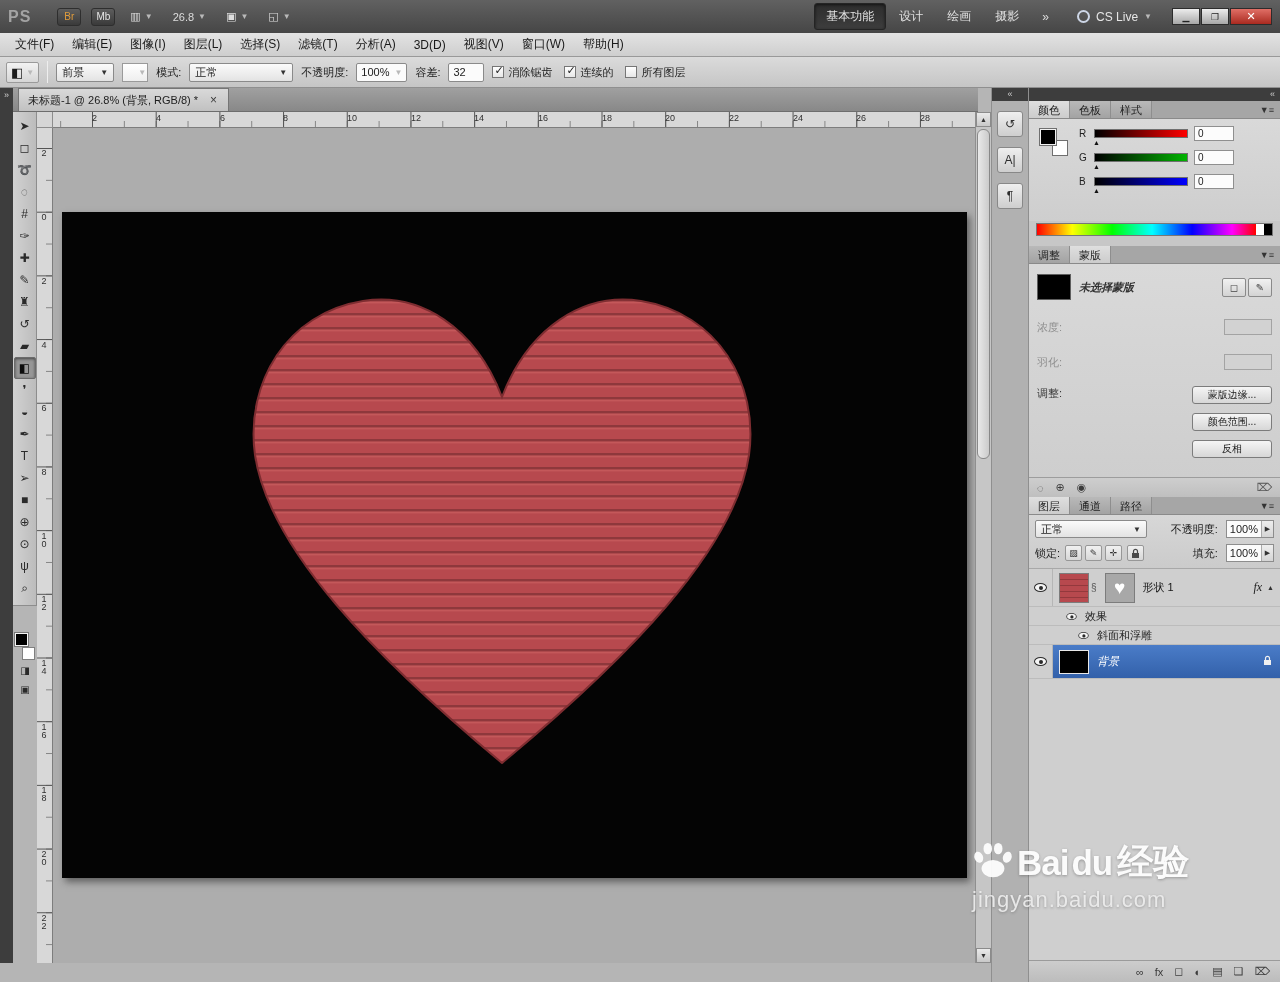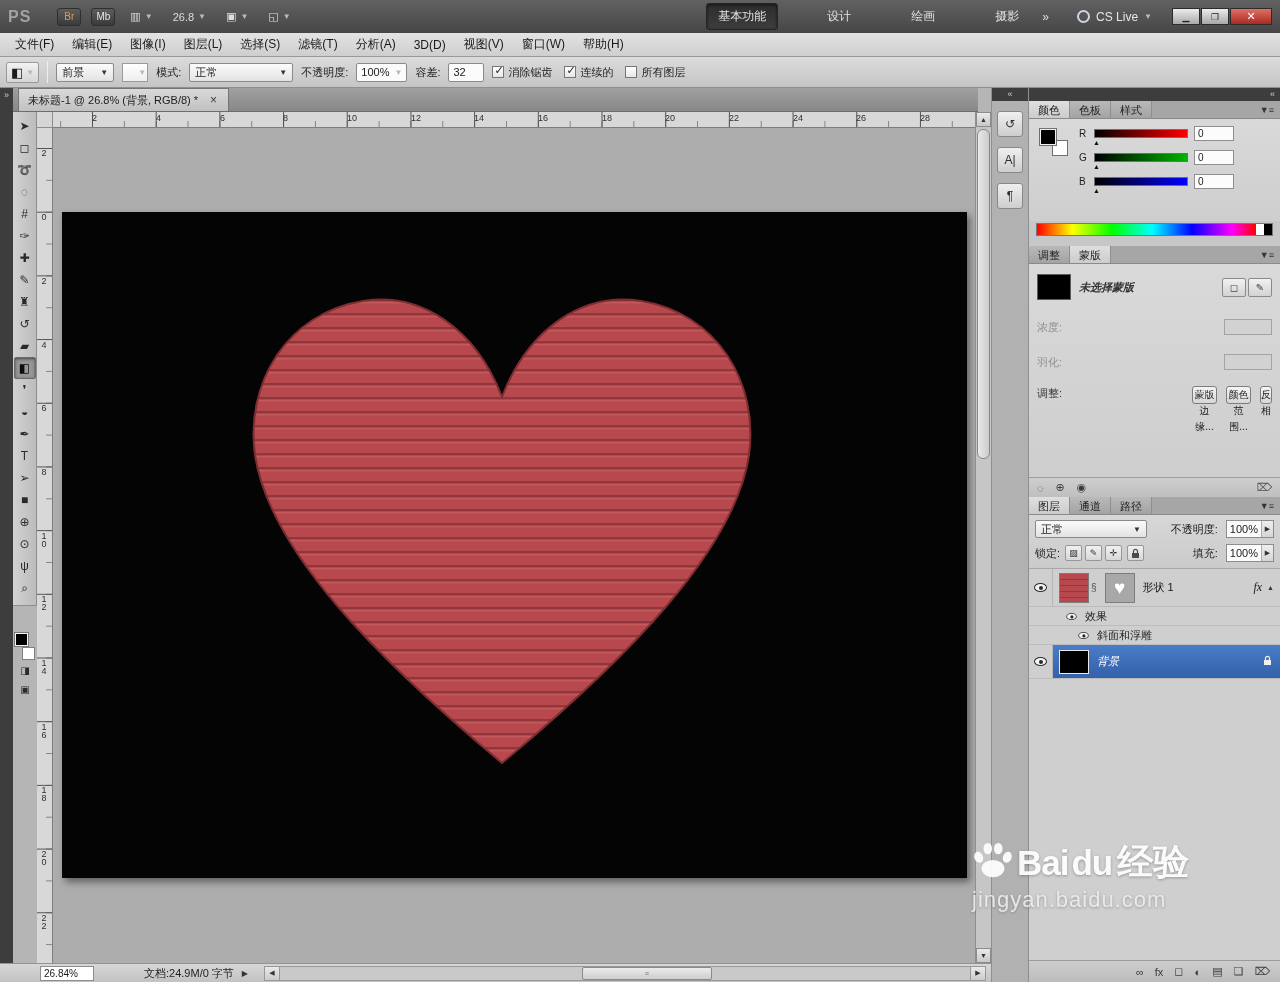--- a/index.html
+++ b/index.html
@@ -7,21 +7,21 @@
   .app{position:relative;width:1280px;height:982px;overflow:hidden;background:#b5b5b5;font-size:12px;color:#1c1c1c;}
 
   
   .titlebar{position:absolute;left:0;top:0;width:1280px;height:33px;background:linear-gradient(#616161,#464646);display:flex;align-items:center;gap:10px;padding:0 8px;color:#d8d8d8;}
   .ps-logo{font-weight:bold;font-size:16px;color:#a3a3a3;letter-spacing:1px;margin-right:16px;}
   .tb-btn{width:24px;height:18px;border:1px solid #2e2e2e;border-radius:3px;background:linear-gradient(#5d5d5d,#3a3a3a);font-size:10px;display:flex;align-items:center;justify-content:center;color:#e8e8e8;}
   .tb-btn.br{color:#e09c3c;}
   .tb-group{display:flex;align-items:center;gap:4px;font-size:11px;color:#ddd;padding:2px 5px;}
   .car{font-size:8px;color:#b9b9b9;}
   .tb-right{margin-left:auto;display:flex;align-items:center;gap:6px;}
-  .ws-btn{padding:4px 11px;font-size:12px;color:#e2e2e2;margin-left:36px;}
+  .ws-btn{padding:4px 11px;font-size:12px;color:#e2e2e2;}
   .ws-btn.active{background:linear-gradient(#2d2d2d,#3d3d3d);border:1px solid #242424;border-radius:3px;box-shadow:inset 0 1px 3px rgba(0,0,0,.6);}
   .ws-more{color:#ddd;font-size:12px;padding:0 6px;}
   .cslive{display:flex;align-items:center;gap:6px;font-size:12px;color:#e6e6e6;margin-left:16px;}
   .cs-ic{width:13px;height:13px;border-radius:50%;border:2px solid #cdd6e6;}
   .winbtns{display:flex;gap:1px;margin-left:14px;}
   .wb{width:28px;height:17px;display:flex;align-items:center;justify-content:center;font-size:9px;border:1px solid #2c2c2c;background:linear-gradient(#ececec,#a8a8a8);color:#222;}
   .wb.close{width:42px;background:linear-gradient(#e06f66,#aa2a20);color:#fff;font-weight:bold;font-size:11px;}
 
   
   .menubar{position:absolute;left:0;top:33px;width:1280px;height:24px;background:linear-gradient(#e3e3e3,#cecece);border-bottom:1px solid #999;display:flex;align-items:center;padding:0 6px;}
@@ -100,21 +100,21 @@
   .masks-content{height:213px;background:linear-gradient(#d9d9d9,#cecece);padding:10px 8px 0;flex:none;}
   .mask-head{display:flex;align-items:center;gap:8px;}
   .mask-thumb{width:34px;height:26px;background:#000;border:1px solid #5e5e5e;}
   .mask-title{font-size:11px;font-style:italic;font-weight:bold;color:#333;flex:1;}
   .micon{width:24px;height:19px;border:1px solid #8a8a8a;border-radius:2px;background:linear-gradient(#f1f1f1,#d3d3d3);display:flex;align-items:center;justify-content:center;font-size:10px;color:#444;margin-left:2px;}
   .mrow{display:flex;align-items:center;margin-top:19px;}
   .mlabel{font-size:11px;color:#8f8f8f;}
   .mlabel.en{color:#3a3a3a;}
   .mbox{margin-left:auto;width:48px;height:16px;border:1px solid #a3a3a3;background:#d2d2d2;}
   .mrow.adj{align-items:flex-start;margin-top:16px;}
-  .mbtns{display:flex;flex-direction:row;gap:9px;margin-left:auto;width:80px;}
+  .mbtns{display:flex;flex-direction:column;gap:9px;margin-left:auto;width:80px;}
   .ps-btn{height:18px;font-size:10px;background:linear-gradient(#f5f5f5,#d7d7d7);border:1px solid #7c7c7c;border-radius:3px;text-align:center;line-height:16px;color:#222;}
   .masks-foot{height:20px;background:linear-gradient(#cecece,#bfbfbf);border-top:1px solid #9d9d9d;display:flex;align-items:center;gap:12px;padding:0 8px;color:#9a9a9a;font-size:11px;flex:none;}
   .masks-foot .ficon:last-child{margin-left:auto;color:#555;}
 
   .layers-controls{background:linear-gradient(#d7d7d7,#cbcbcb);padding:5px 6px 6px;display:flex;flex-direction:column;gap:6px;flex:none;border-bottom:1px solid #a8a8a8;}
   .lc-row{display:flex;align-items:center;gap:5px;font-size:11px;}
   .blend-dd{width:112px;height:18px;}
   .spin{display:flex;align-items:center;border:1px solid #8d8d8d;background:#fbfbfb;height:18px;margin-left:3px;}
   .spin .val{padding:0 3px;font-size:11px;min-width:33px;}
   .spin .arr{width:12px;align-self:stretch;border-left:1px solid #aaa;background:linear-gradient(#eee,#d5d5d5);font-size:7px;display:flex;align-items:center;justify-content:center;color:#333;}
@@ -625,30 +625,20 @@
     <span class="ficon">∞</span>
         <span class="ficon">fx</span>
         <span class="ficon">◻</span>
         <span class="ficon">◐</span>
         <span class="ficon">▤</span>
         <span class="ficon">❏</span>
         <span class="ficon">⌦</span>
       </div>
   </div>
 
-  <div class="statusbar">
-    <span class="z-box">26.84%</span>
-    <span class="doc-info">文档:24.9M/0 字节</span>
-    <span class="status-pop">▶</span>
-    <div class="hscroll">
-      <span class="hs-btn">◀</span>
-      <span class="hs-thumb">≡</span>
-      <span class="hs-btn right">▶</span>
-    </div>
-  </div>
 
   <div class="watermark">
     <div class="wm-row1">
       <span>
         <svg width="42" height="38" viewBox="0 0 44 40">
             <ellipse cx="22" cy="28" rx="12" ry="9" fill="#fff"></ellipse>
             <ellipse cx="7" cy="16" rx="4.5" ry="6" fill="#fff" transform="rotate(-20 7 16)"></ellipse>
             <ellipse cx="16.5" cy="7" rx="4.5" ry="6" fill="#fff"></ellipse>
             <ellipse cx="27.5" cy="7" rx="4.5" ry="6" fill="#fff"></ellipse>
             <ellipse cx="37" cy="16" rx="4.5" ry="6" fill="#fff" transform="rotate(20 37 16)"></ellipse>

